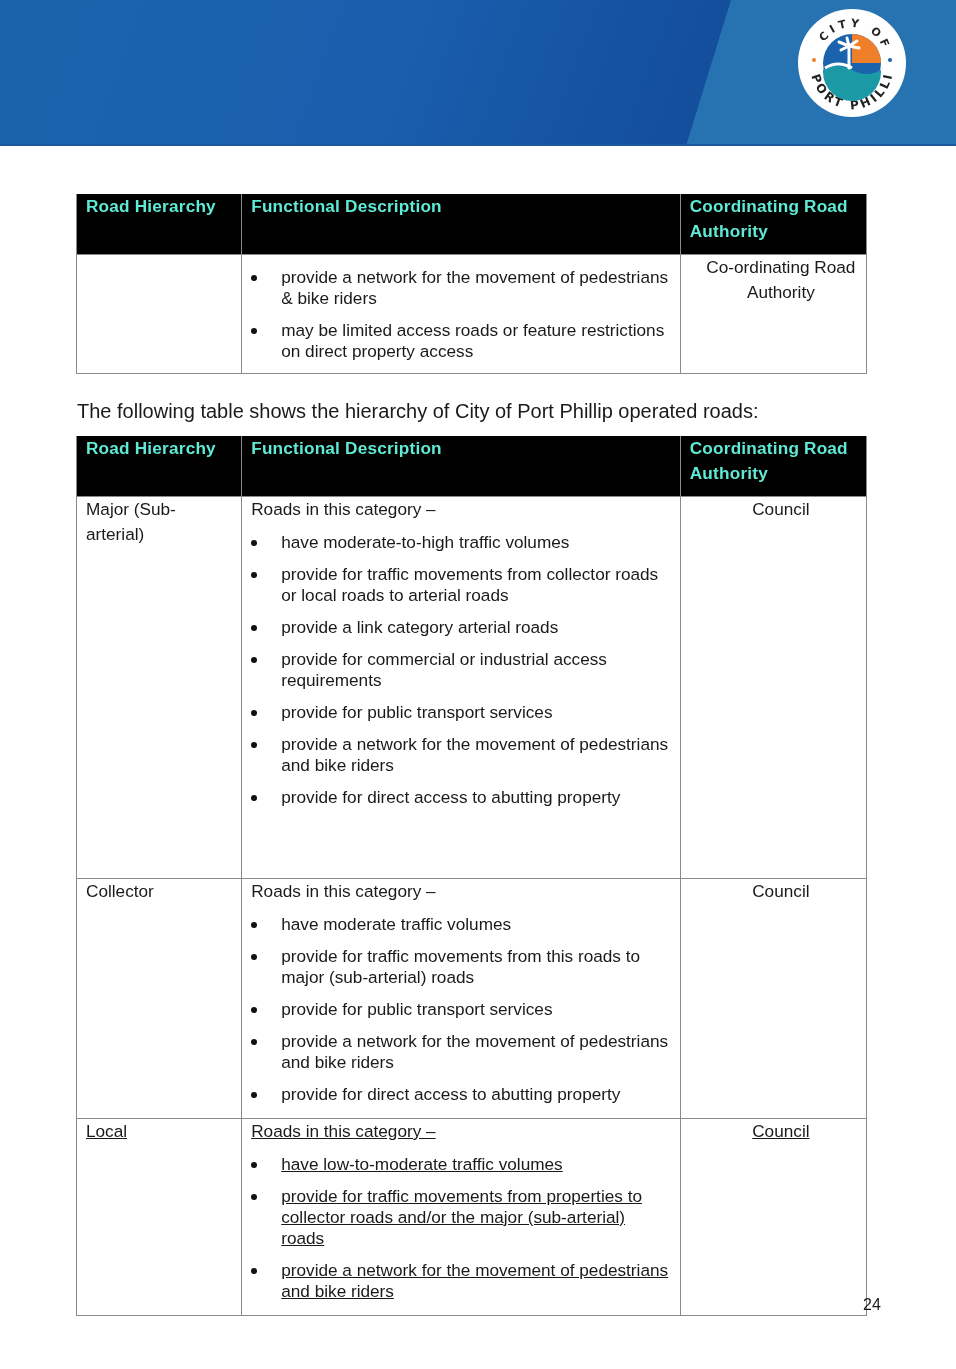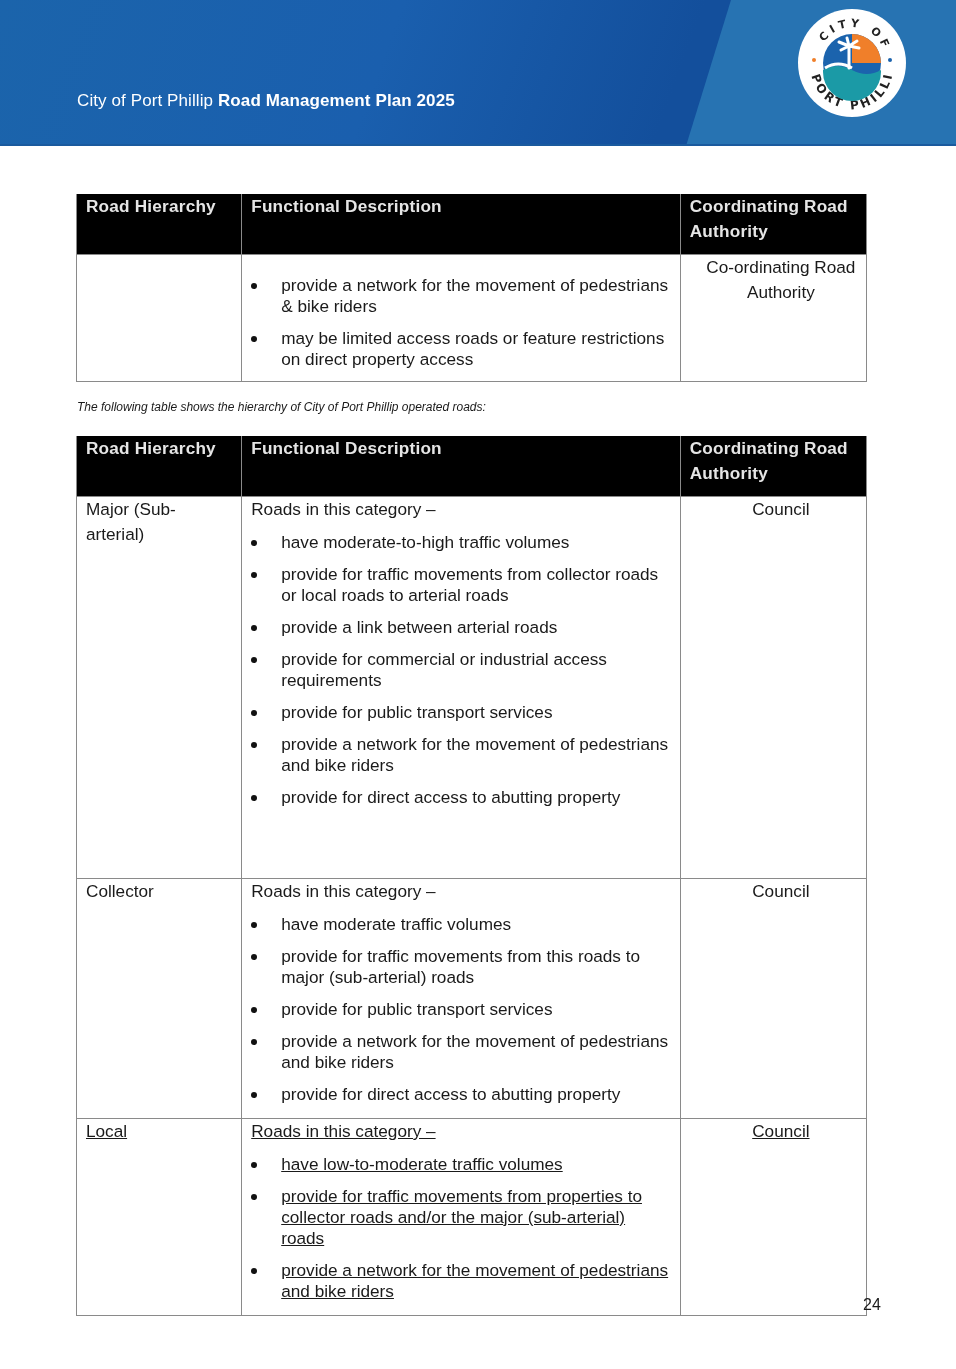--- a/index.html
+++ b/index.html
@@ -23,46 +23,45 @@
     }
     .banner-title b { font-weight: bold; }
     .logo {
       position: absolute; left: 797px; top: 8px; width: 110px; height: 110px;
     }
     table.rt {
       position: absolute; left: 76px; width: 791px; border-collapse: collapse;
       font-size: 17.2px; table-layout: fixed;
     }
     table.rt th {
-      background: #000000; color: #e5e5e5; font-weight: bold; text-align: left; vertical-align: top;
+      background: #000000; color: #5eead4; font-weight: bold; text-align: left; vertical-align: top;
       padding: 0 9px; line-height: 25px; height: 60px; border: 1px solid #8a8a8a; border-top: none;
       letter-spacing: 0.2px;
     }
     table.rt td {
       border: 1px solid #8a8a8a; vertical-align: top; padding: 0 9px; line-height: 25px;
     }
     table.rt td.auth { text-align: center; padding-left: 24px; }
     .col1 { width: 165px; } .col2 { width: 438px; } .col3 { width: 186px; }
     ul.b { list-style: none; margin: 0; padding: 0; }
     ul.b li { position: relative; padding-left: 30px; line-height: 21px; margin-bottom: 11px; }
     ul.b li::before {
       content: ""; position: absolute; left: 0; top: 8px; width: 6px; height: 6px; border-radius: 50%; background: #111;
     }
     .intro { line-height: 25px; }
     .intro + ul.b { margin-top: 10px; }
-    .para { position: absolute; left: 77px; top: 400px; font-size: 12px; font-style: italic; }
+    .para { position: absolute; left: 77px; top: 400px; font-size: 20px; }
     .pageno { position: absolute; left: 863px; top: 1296px; font-size: 16px; }
   </style>
 </head>
 <body>
 
 <div class="banner">
   <div class="banner-right"></div>
   <div class="banner-line"></div>
-  <div class="banner-title"><span>City of Port Phillip </span><b>Road Management Plan 2025</b></div>
   <svg class="logo" viewBox="0 0 110 110">
     <circle cx="55" cy="55" r="54" fill="#ffffff"></circle>
     <defs>
       <path id="arcTop" d="M 22 52 A 33 33 0 0 1 88 52"></path>
       <path id="arcBot" d="M 14 60 A 41 41 0 0 0 96 60"></path>
     </defs>
     <text font-size="11" font-weight="bold" fill="#222" letter-spacing="4" font-family="DejaVu Sans, sans-serif"><textPath href="#arcTop" startOffset="18%">CITY OF</textPath></text>
     <text font-size="12" font-weight="bold" fill="#222" letter-spacing="3" font-family="DejaVu Sans, sans-serif"><textPath href="#arcBot" startOffset="6%">PORT PHILLIP</textPath></text>
     <circle cx="55" cy="55" r="29" fill="#1b63ad"></circle>
     <path d="M55 26 A29 29 0 0 1 84 55 L55 55 Z" fill="#f07f2a"></path>
@@ -83,21 +82,21 @@
   <thead>
     <tr>
       <th>Road Hierarchy</th>
       <th>Functional Description</th>
       <th>Coordinating Road Authority</th>
     </tr>
   </thead>
   <tbody>
     <tr style="height:108px;">
       <td></td>
-      <td style="padding-top:20px;margin-top:32px;">
+      <td style="padding-top:12px;margin-top:32px;">
         <ul class="b">
           <li>provide a network for the movement of pedestrians &amp; bike riders</li>
           <li>may be limited access roads or feature restrictions on direct property access</li>
         </ul>
       </td>
       <td class="auth">Co-ordinating Road Authority</td>
     </tr>
   </tbody>
 </table>
 
@@ -117,21 +116,21 @@
     </tr>
   </thead>
   <tbody>
     <tr style="height:382px;">
       <td>Major (Sub-arterial)</td>
       <td>
         <div class="intro">Roads in this category –</div>
         <ul class="b">
           <li>have moderate-to-high traffic volumes</li>
           <li>provide for traffic movements from collector roads or local roads to arterial roads</li>
-          <li>provide a link between arterial roads</li>
+          <li>provide a link category arterial roads</li>
           <li>provide for commercial or industrial access requirements</li>
           <li>provide for public transport services</li>
           <li>provide a network for the movement of pedestrians and bike riders</li>
           <li>provide for direct access to abutting property</li>
         </ul>
       </td>
       <td class="auth">Council</td>
     </tr>
     <tr style="height:240px;">
       <td>Collector</td>

